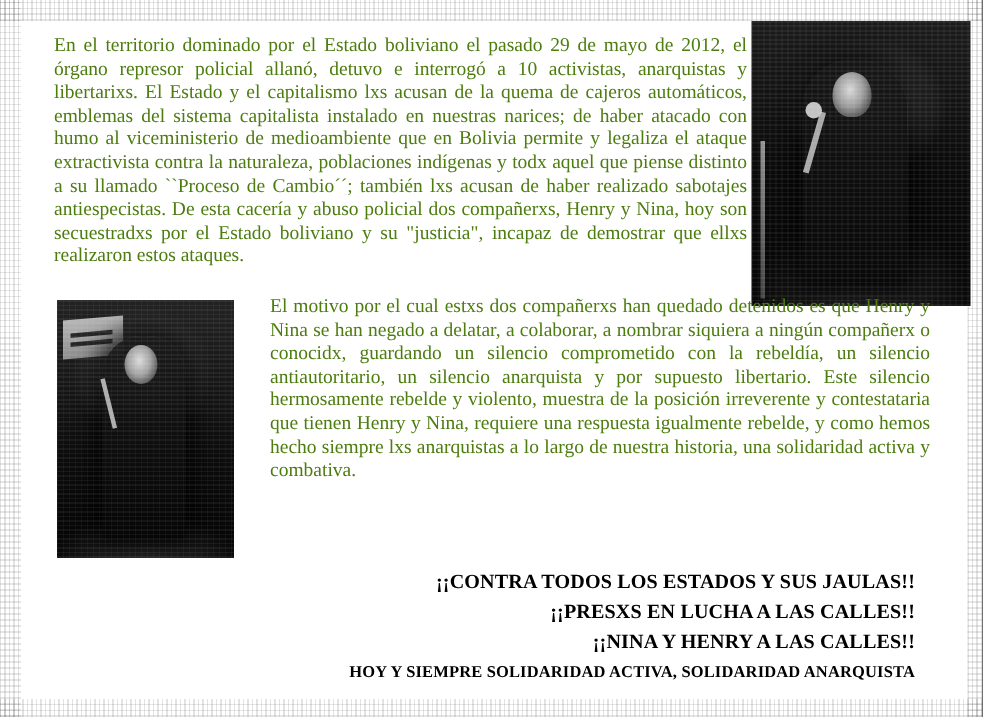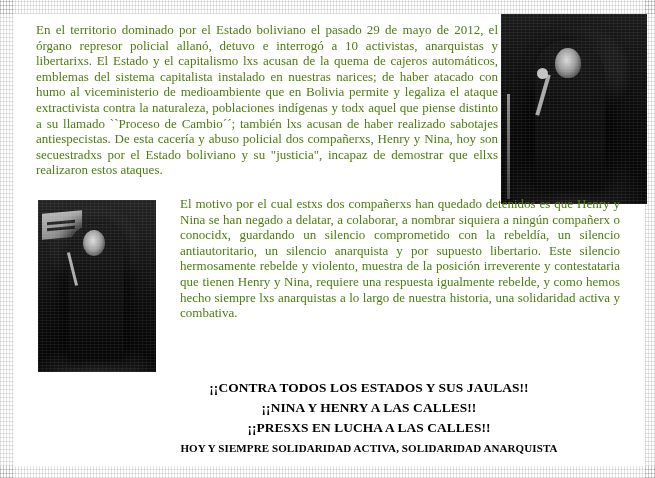--- a/index.html
+++ b/index.html
@@ -162,24 +162,24 @@
   }
   #para-2 {
     left: 180px;
     top: 196px;
     width: 440px;
   }
 
   
   #slogans {
     position: absolute;
-    left: 144px;
+    left: 160px;
     top: 378px;
     width: 450px;
-    text-align: center;
+    text-align: right;
     font-family: "Liberation Serif", serif;
     font-weight: bold;
     font-size: 13.4px;
     line-height: 20px;
     letter-spacing: .1px;
   }
   #slogans .line { display: block; white-space: nowrap; }
   #slogans .line-4 { font-size: 11px; }
 </style>
 </head>
@@ -208,18 +208,18 @@
     <div class="mic"></div>
     <div class="grain"></div>
   </div>
 
   <div class="para" id="para-1">En el territorio dominado por el Estado boliviano el pasado 29 de mayo de 2012, el órgano represor policial allanó, detuvo e interrogó a 10 activistas, anarquistas y libertarixs. El Estado y el capitalismo lxs acusan de la quema de cajeros automáticos, emblemas del sistema capitalista instalado en nuestras narices; de haber atacado con humo al viceministerio de medioambiente que en Bolivia permite y legaliza el ataque extractivista contra la naturaleza, poblaciones indígenas y todx aquel que piense distinto a su llamado ``Proceso de Cambio´´; también lxs acusan de haber realizado sabotajes antiespecistas. De esta cacería y abuso policial dos compañerxs, Henry y Nina, hoy son secuestradxs por el Estado boliviano y su "justicia", incapaz de demostrar que ellxs realizaron estos ataques.</div>
 
   <div class="para" id="para-2">El motivo por el cual estxs dos compañerxs han quedado detenidos es que Henry y Nina se han negado a delatar, a colaborar, a nombrar siquiera a ningún compañerx o conocidx, guardando un silencio comprometido con la rebeldía, un silencio antiautoritario, un silencio anarquista y por supuesto libertario. Este silencio hermosamente rebelde y violento, muestra de la posición irreverente y contestataria que tienen Henry y Nina, requiere una respuesta igualmente rebelde, y como hemos hecho siempre lxs anarquistas a lo largo de nuestra historia, una solidaridad activa y combativa.</div>
 
   <div id="slogans">
     <span class="line line-1">¡¡CONTRA TODOS LOS ESTADOS Y SUS JAULAS!!</span>
+    <span class="line line-3">¡¡PRESXS EN LUCHA A LAS CALLES!!</span>
     <span class="line line-2">¡¡NINA Y HENRY A LAS CALLES!!</span>
-    <span class="line line-3">¡¡PRESXS EN LUCHA A LAS CALLES!!</span>
     <span class="line line-4">HOY Y SIEMPRE SOLIDARIDAD ACTIVA, SOLIDARIDAD ANARQUISTA</span>
   </div>
 
 </div>
 
 </body></html>

